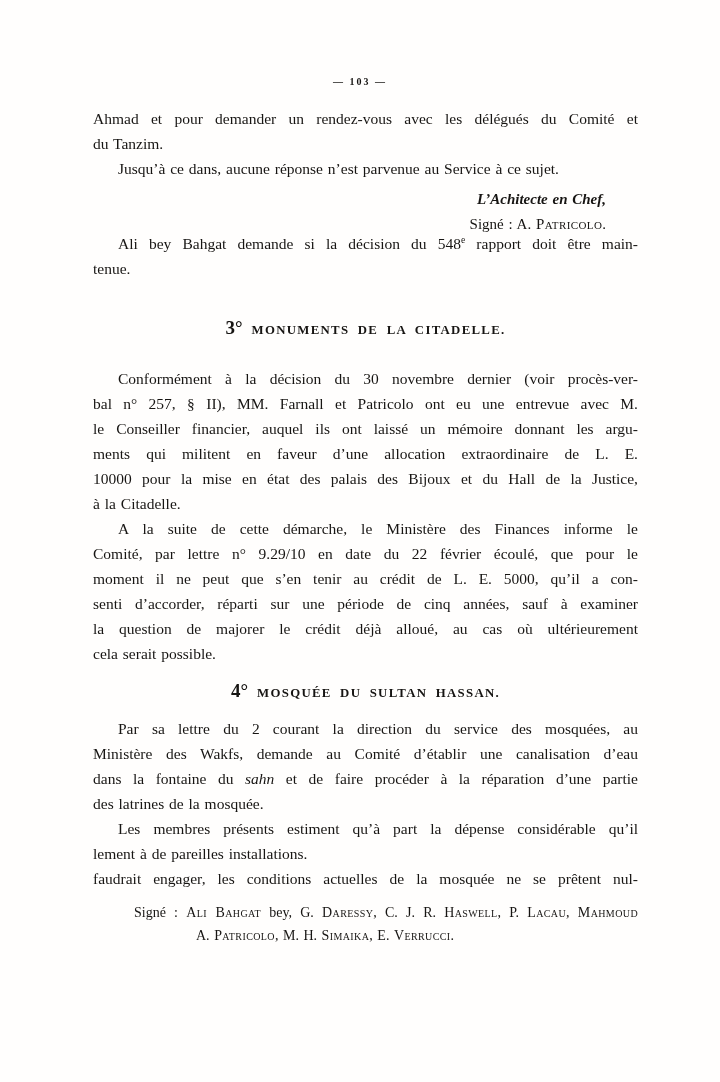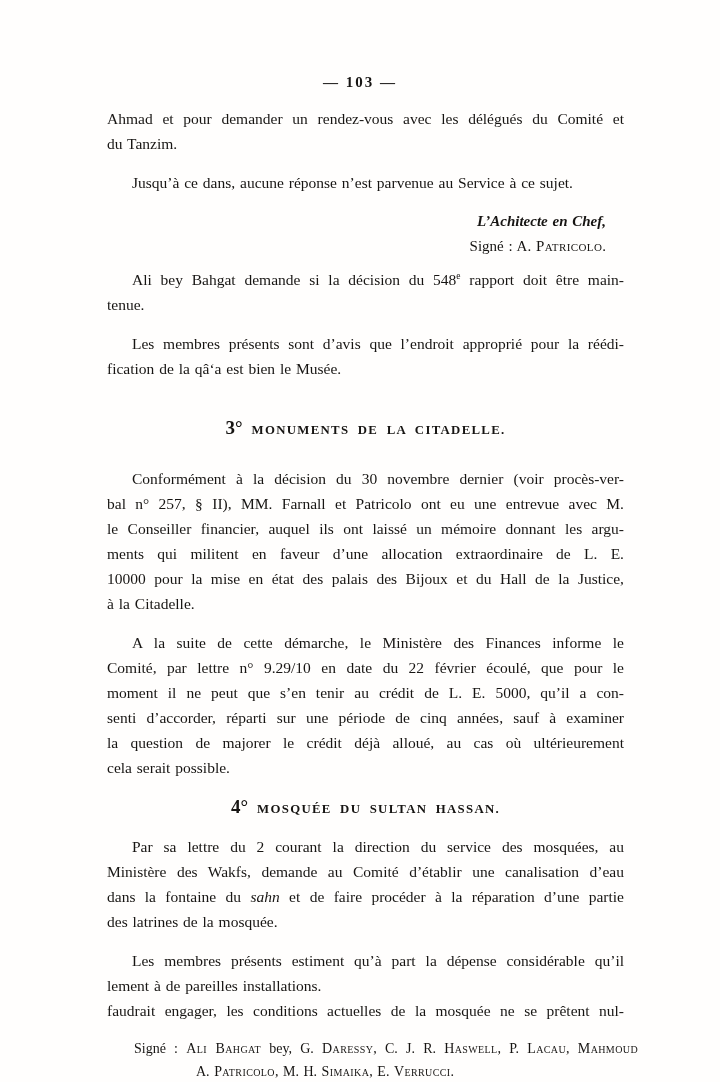--- a/index.html
+++ b/index.html
@@ -12,31 +12,31 @@
     width: 720px;
     height: 1082px;
     background: #fffefd;
     overflow: hidden;
     font-family: "Liberation Serif", "DejaVu Serif", serif;
     color: #171513;
   }
   .page-number {
     padding-top: 72px;
     text-align: center;
-    font-size: 15px;
+    font-size: 10px;
     font-weight: bold;
     letter-spacing: 2px;
     line-height: 20px;
   }
   .page-body {
     margin: 14px 82px 0 93px;
     width: 545px;
     font-size: 15.5px;
   }
-  .para { margin: 14px; }
+  .para { margin: 0; }
   .line {
     display: block;
     height: 25px;
     line-height: 25px;
     overflow: hidden;
     word-spacing: 1px;
   }
   .line.j { text-align: justify; }
   .line.j::after {
     content: "";
@@ -106,24 +106,20 @@
         <div class="line indent"><span class="run">Jusqu’à ce dans, aucune réponse n’est parvenue au Service à ce sujet.</span></div>
       </div>
       <div class="right-block">
         <div class="line"><span class="run ib">L’Achitecte en Chef,</span></div>
         <div class="line"><span class="run">Signé : A. </span><span class="run sc">Patricolo</span><span class="run">.</span></div>
       </div>
       <div class="para">
         <div class="line j indent"><span class="run">Ali bey Bahgat demande si la décision du 548</span><span class="run sup">e</span><span class="run"> rapport doit être main-</span></div>
         <div class="line"><span class="run">tenue.</span></div>
       </div>
-      <div class="para">
-        <div class="line j indent"><span class="run">Les membres présents sont d’avis que l’endroit approprié pour la réédi-</span></div>
-        <div class="line"><span class="run">fication de la qâ‘a est bien le Musée.</span></div>
-      </div>
       <div class="heading"><span class="h-num">3°</span><span class="h-title">MONUMENTS DE LA CITADELLE.</span></div>
       <div class="para">
         <div class="line j indent"><span class="run">Conformément à la décision du 30 novembre dernier (voir procès-ver-</span></div>
         <div class="line j"><span class="run">bal n° 257, § II), MM. Farnall et Patricolo ont eu une entrevue avec M.</span></div>
         <div class="line j"><span class="run">le Conseiller financier, auquel ils ont laissé un mémoire donnant les argu-</span></div>
         <div class="line j"><span class="run">ments qui militent en faveur d’une allocation extraordinaire de L. E.</span></div>
         <div class="line j"><span class="run">10000 pour la mise en état des palais des Bijoux et du Hall de la Justice,</span></div>
         <div class="line"><span class="run">à la Citadelle.</span></div>
       </div>
       <div class="para">

